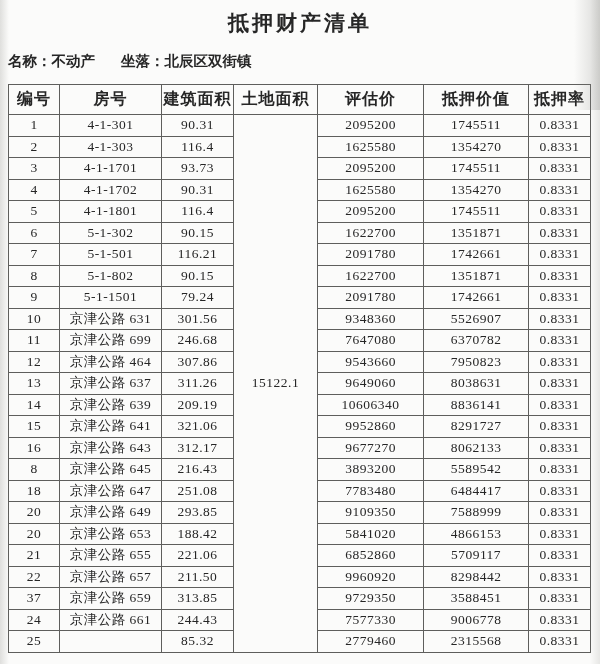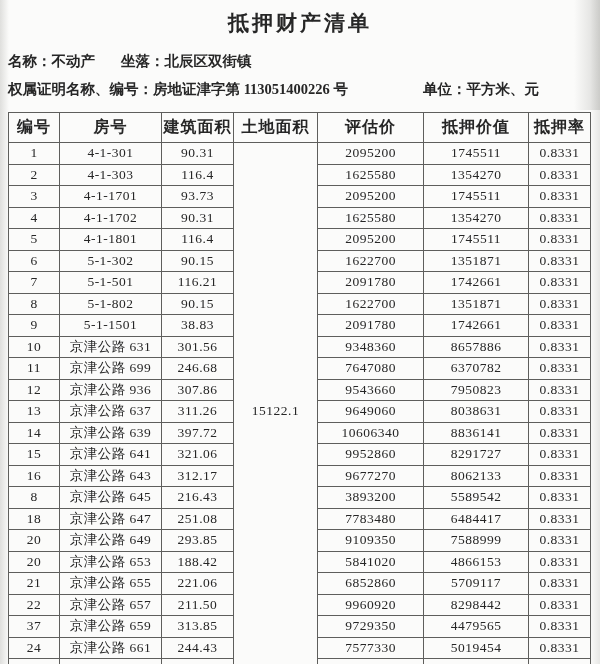--- a/index.html
+++ b/index.html
@@ -81,24 +81,20 @@
 
 <div class="page">
   <div class="shade-right-top"></div>
 
   <div class="title">抵押财产清单</div>
 
   <div class="meta line1">
     <span>名称：</span><span>不动产</span><span class="loc-group"><span>坐落：</span><span>北辰区双街镇</span></span>
   </div>
 
-  <div class="meta line2">
-    <span>权属证明名称、编号：</span><span>房地证津字第 113051400226 号</span>
-    <span class="unit-group"><span>单位：</span><span>平方米、元</span></span>
-  </div>
 
   <table>
     <colgroup>
       <col class="c0">
         <col class="c1">
         <col class="c2">
         <col class="c3">
         <col class="c4">
         <col class="c5">
         <col class="c6">
@@ -176,61 +172,61 @@
           <td>8</td>
           <td>5-1-802</td>
           <td>90.15</td>
           <td>1622700</td>
           <td>1351871</td>
           <td>0.8331</td>
         </tr>
         <tr>
           <td>9</td>
           <td>5-1-1501</td>
-          <td>38.83</td>
+          <td>79.24</td>
           <td>2091780</td>
           <td>1742661</td>
           <td>0.8331</td>
         </tr>
         <tr>
           <td>10</td>
           <td>京津公路 631</td>
           <td>301.56</td>
           <td>9348360</td>
-          <td>8657886</td>
+          <td>5526907</td>
           <td>0.8331</td>
         </tr>
         <tr>
           <td>11</td>
           <td>京津公路 699</td>
           <td>246.68</td>
           <td>7647080</td>
           <td>6370782</td>
           <td>0.8331</td>
         </tr>
         <tr>
           <td>12</td>
-          <td>京津公路 936</td>
+          <td>京津公路 464</td>
           <td>307.86</td>
           <td>9543660</td>
           <td>7950823</td>
           <td>0.8331</td>
         </tr>
         <tr>
           <td>13</td>
           <td>京津公路 637</td>
           <td>311.26</td>
           <td>9649060</td>
           <td>8038631</td>
           <td>0.8331</td>
         </tr>
         <tr>
           <td>14</td>
           <td>京津公路 639</td>
-          <td>397.72</td>
+          <td>209.19</td>
           <td>10606340</td>
           <td>8836141</td>
           <td>0.8331</td>
         </tr>
         <tr>
           <td>15</td>
           <td>京津公路 641</td>
           <td>321.06</td>
           <td>9952860</td>
           <td>8291727</td>
@@ -290,29 +286,29 @@
           <td>211.50</td>
           <td>9960920</td>
           <td>8298442</td>
           <td>0.8331</td>
         </tr>
         <tr>
           <td>37</td>
           <td>京津公路 659</td>
           <td>313.85</td>
           <td>9729350</td>
-          <td>4479565</td>
+          <td>3588451</td>
           <td>0.8331</td>
         </tr>
         <tr>
           <td>24</td>
           <td>京津公路 661</td>
           <td>244.43</td>
           <td>7577330</td>
-          <td>5019454</td>
+          <td>9006778</td>
           <td>0.8331</td>
         </tr>
         <tr>
           <td>25</td>
           <td></td>
           <td>85.32</td>
           <td>2779460</td>
           <td>2315568</td>
           <td>0.8331</td>
         </tr>

